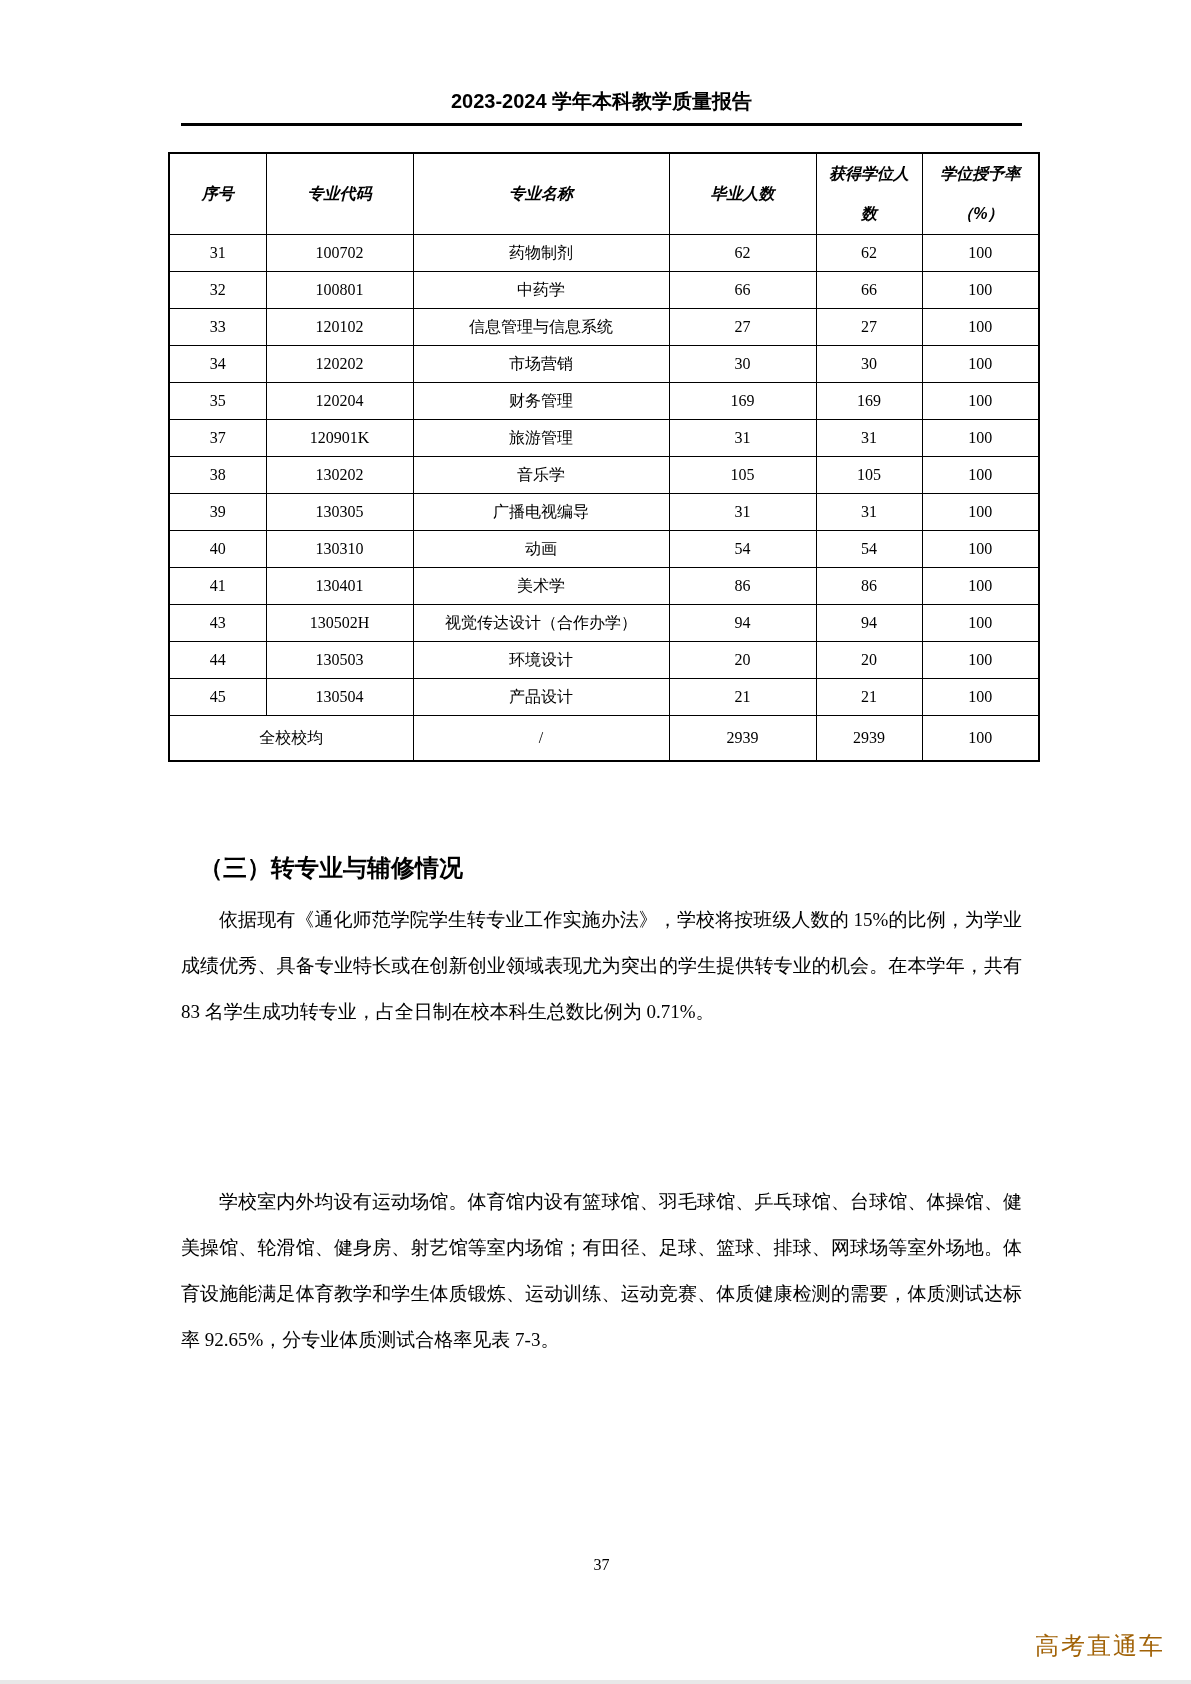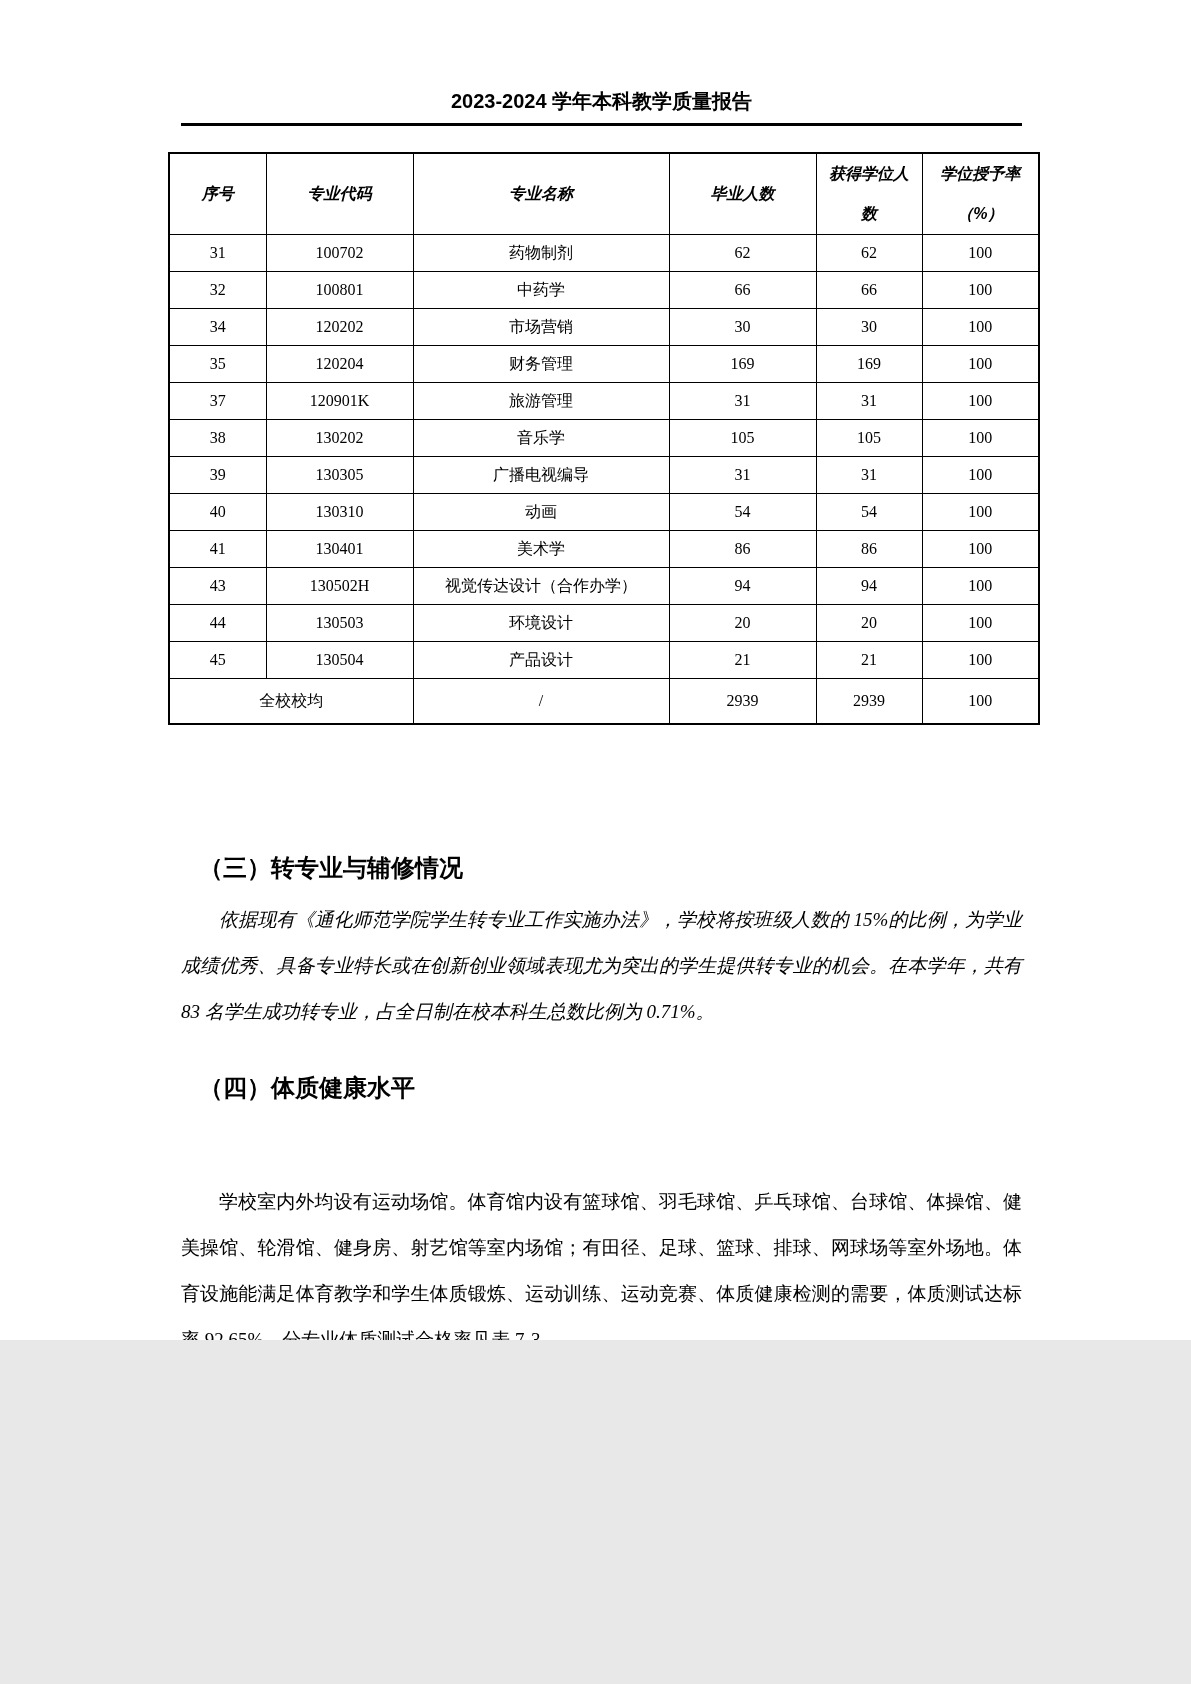--- a/index.html
+++ b/index.html
@@ -1,18 +1,18 @@
 <!DOCTYPE html>
 <html><head>
 <meta charset="utf-8">
 <style>
   html,body{margin:0;padding:0;background:#e8e8e8;}
   .page{
     position:relative;
-    width:1191px;height:1340px;
+    width:1191px;height:1680px;
     background:#ffffff;
     font-family:"Liberation Serif", serif;
     color:#111;
     overflow:hidden;
     margin:0 auto;
   }
   
   .doc-title{
     position:absolute;left:181px;top:86px;width:841px;
     text-align:center;
@@ -51,21 +51,21 @@
     font-family:"Liberation Sans", sans-serif;
     font-weight:700;font-size:24px;color:#000;
   }
   .heading-3{top:852px;}
   .heading-4{top:1072px;}
   .para{
     position:absolute;left:181px;width:841px;
     font-size:19px;line-height:46px;
     text-align:justify;text-indent:2em;color:#000;
   }
-  .para-1{top:897px;font-style:italic;}
+  .para-1{top:897px;}
   .para-2{top:1179px;}
   
   .page-number{
     position:absolute;left:181px;top:1556px;width:841px;
     text-align:center;font-size:16px;color:#000;
   }
   .watermark{
     position:absolute;right:26px;top:1630px;
     font-family:"Liberation Sans", sans-serif;
     font-size:24px;letter-spacing:2px;
@@ -114,20 +114,28 @@
           </tr>
           <tr>
             <td>32</td>
             <td>100801</td>
             <td>中药学</td>
             <td>66</td>
             <td>66</td>
             <td>100</td>
           </tr>
           <tr>
+            <td>33</td>
+            <td>120102</td>
+            <td>信息管理与信息系统</td>
+            <td>27</td>
+            <td>27</td>
+            <td>100</td>
+          </tr>
+          <tr>
             <td>34</td>
             <td>120202</td>
             <td>市场营销</td>
             <td>30</td>
             <td>30</td>
             <td>100</td>
           </tr>
           <tr>
             <td>35</td>
             <td>120204</td>
@@ -209,19 +217,18 @@
           <td>2939</td>
           <td>100</td>
         </tr>
       </tbody>
     </table>
   </div>
 
   <div class="sec-heading heading-3">（三）转专业与辅修情况</div>
   <div class="para para-1">依据现有《通化师范学院学生转专业工作实施办法》，学校将按班级人数的 15%的比例，为学业成绩优秀、具备专业特长或在创新创业领域表现尤为突出的学生提供转专业的机会。在本学年，共有 83 名学生成功转专业，占全日制在校本科生总数比例为 0.71%。</div>
 
-  <div class="sec-heading heading-4">（四）体质健康水平</div>
   <div class="para para-2">学校室内外均设有运动场馆。体育馆内设有篮球馆、羽毛球馆、乒乓球馆、台球馆、体操馆、健美操馆、轮滑馆、健身房、射艺馆等室内场馆；有田径、足球、篮球、排球、网球场等室外场地。体育设施能满足体育教学和学生体质锻炼、运动训练、运动竞赛、体质健康检测的需要，体质测试达标率 92.65%，分专业体质测试合格率见表 7-3。</div>
 
   <div class="page-number">37</div>
   <div class="watermark">高考直通车</div>
 
 </div>
 
 </body></html>

